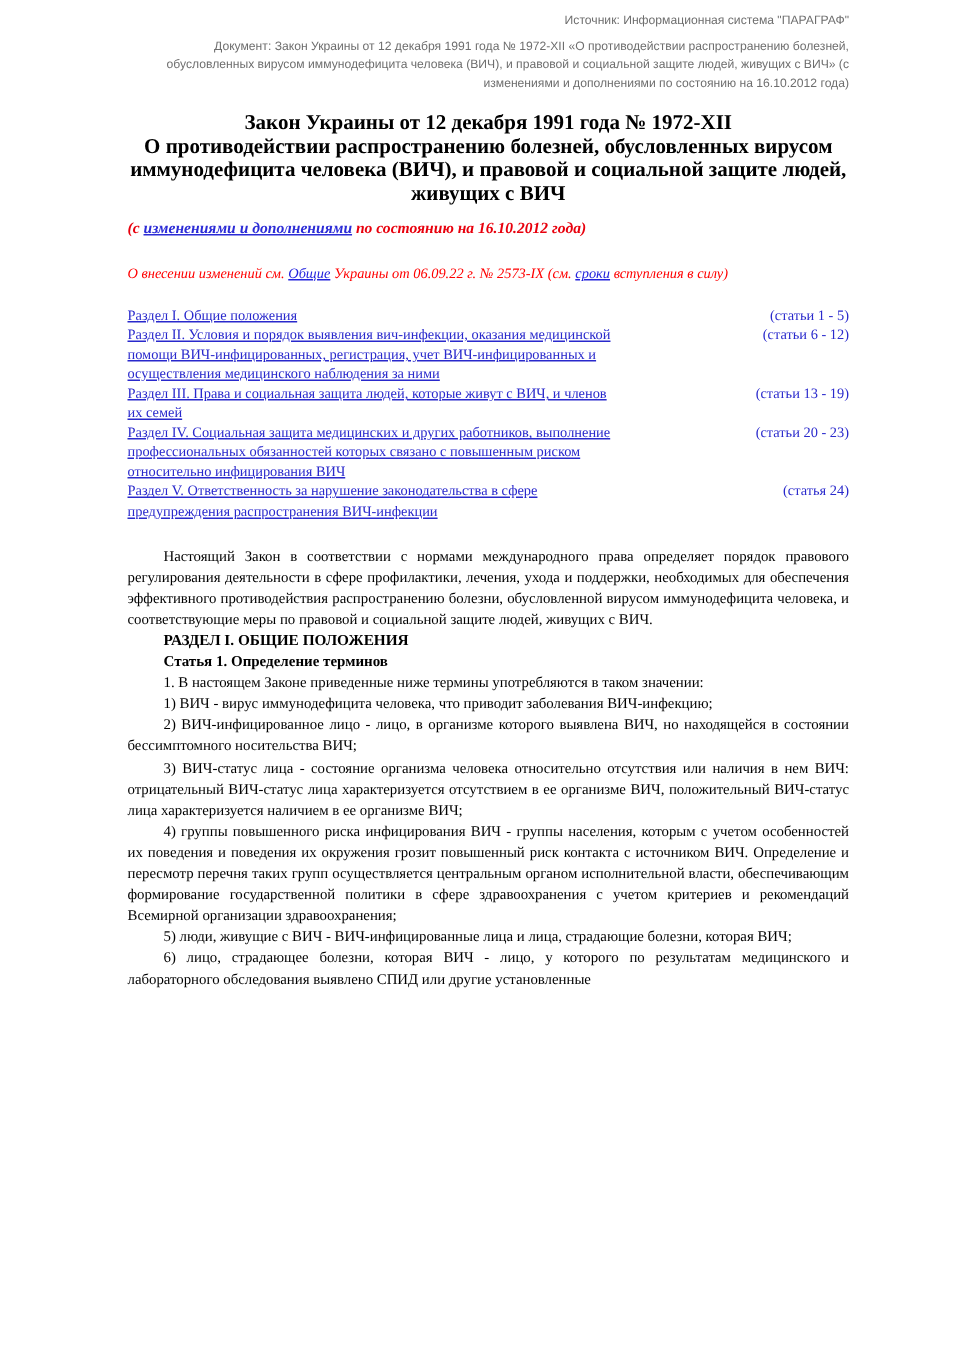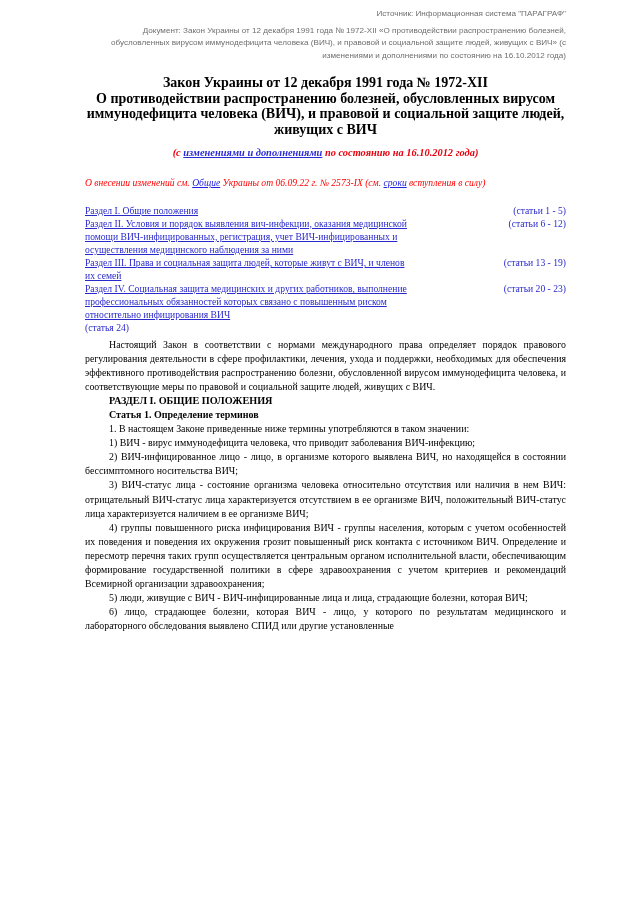--- a/index.html
+++ b/index.html
@@ -48,21 +48,21 @@
     margin-top: 13px;
     text-align: center;
     font-weight: bold;
     font-size: 14px;
     line-height: 15.4px;
   }
   .title-line { display: block; }
 
   .subtitle-red {
     margin-top: 9px;
-    text-align: center;
+    text-align: left;
     color: #e8000d;
     font-style: italic;
     font-weight: bold;
     font-size: 10.4px;
     line-height: 14px;
   }
   .subtitle-red .lnk {
     color: #2b2bd6;
     text-decoration: underline;
   }
@@ -102,21 +102,21 @@
   }
   .toc-articles {
     color: #2929cc;
     white-space: nowrap;
     flex: 0 0 auto;
     align-self: flex-start;
   }
 
   
   .body-text {
-    margin-top: 3px;
+    margin-top: 17px;
     font-size: 9.9px;
     line-height: 14.1px;
     text-align: justify;
     text-justify: inter-word;
   }
   .body-text p {
     margin: 0;
     text-indent: 24px;
     text-align: justify;
   }
@@ -172,20 +172,21 @@
     </div>
     <div class="toc-entry">
       <span class="toc-title">Раздел III. Права и социальная защита людей, которые живут с ВИЧ, и членов их семей</span>
       <span class="toc-articles">(статьи 13 - 19)</span>
     </div>
     <div class="toc-entry">
       <span class="toc-title">Раздел IV. Социальная защита медицинских и других работников, выполнение профессиональных обязанностей которых связано с повышенным риском относительно инфицирования ВИЧ</span>
       <span class="toc-articles">(статьи 20 - 23)</span>
     </div>
     <div class="toc-entry">
+      <span class="toc-title">Раздел V. Ответственность за нарушение законодательства в сфере предупреждения распространения ВИЧ-инфекции</span>
       <span class="toc-articles">(статья 24)</span>
     </div>
   </div>
 
   <div class="body-text">
     <p class="para">Настоящий Закон в соответствии с нормами международного права определяет порядок правового регулирования деятельности в сфере профилактики, лечения, ухода и поддержки, необходимых для обеспечения эффективного противодействия распространению болезни, обусловленной вирусом иммунодефицита человека, и соответствующие меры по правовой и социальной защите людей, живущих с ВИЧ.</p>
 
     <p class="section-heading">РАЗДЕЛ I. ОБЩИЕ ПОЛОЖЕНИЯ</p>
 
     <p class="article-heading">Статья 1. Определение терминов</p>

